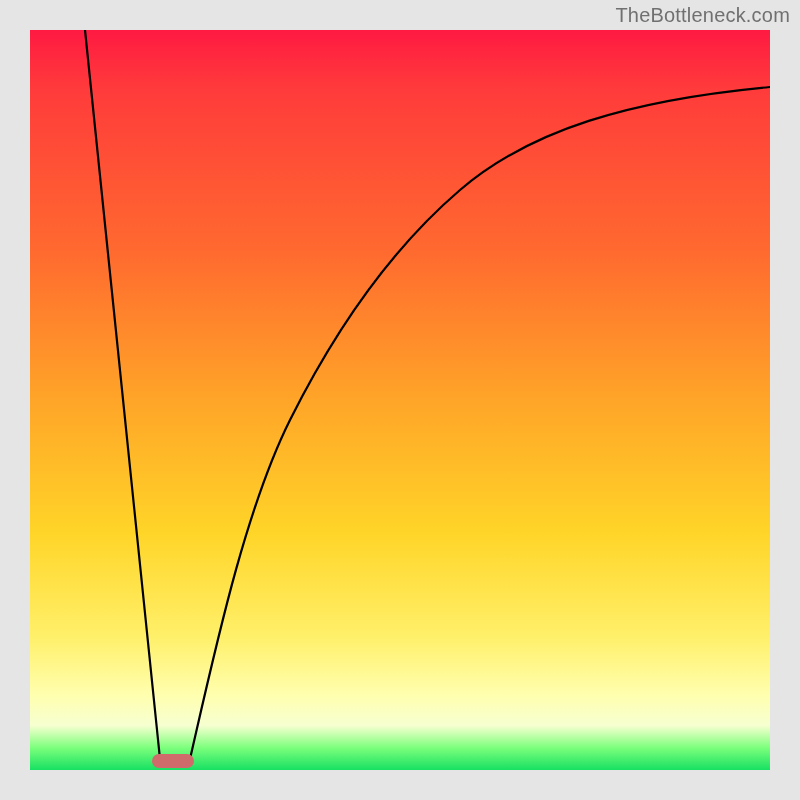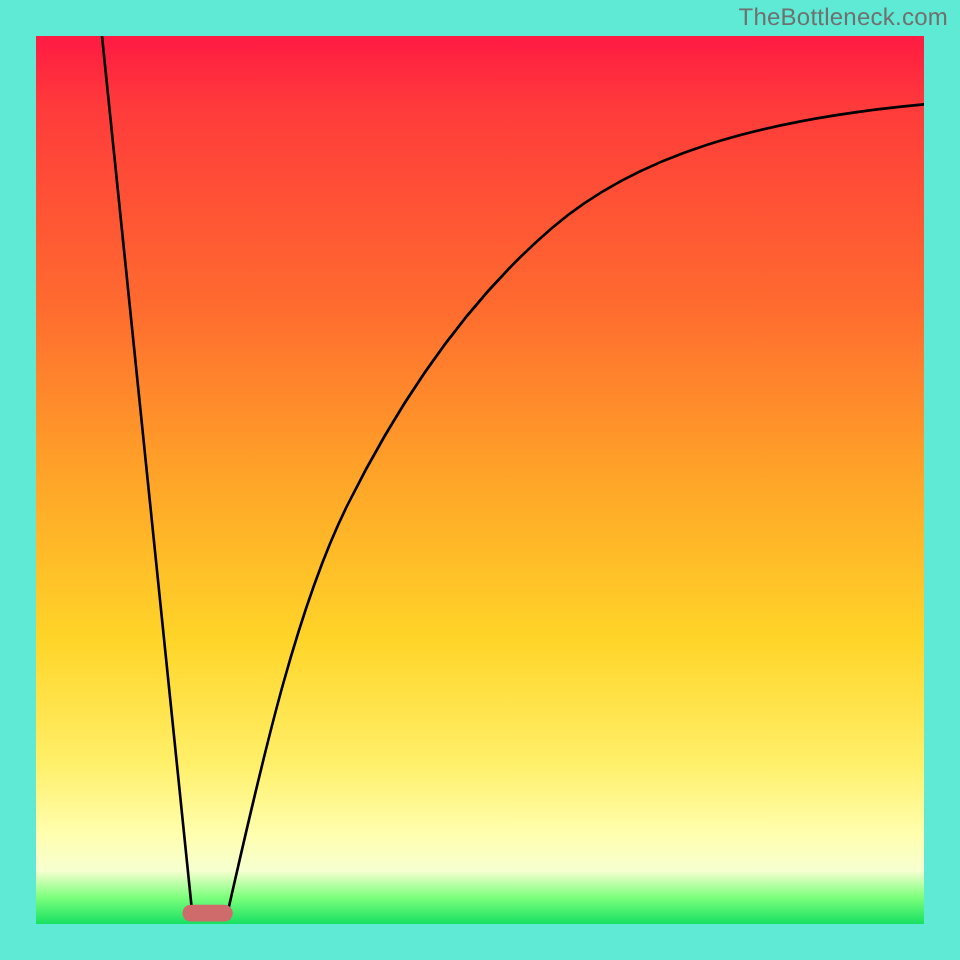--- a/index.html
+++ b/index.html
@@ -10,21 +10,21 @@
     background: #000;
     overflow: hidden;
     font-family: Arial, Helvetica, sans-serif;
   }
   .frame {
     position: absolute;
     top: 0;
     left: 0;
     width: 800px;
     height: 800px;
-    background: #5eead4;
+    background: #e5e5e5;
   }
   .plot {
     position: absolute;
     top: 30px;
     left: 30px;
     width: 740px;
     height: 740px;
     
     background: linear-gradient(
       to bottom,

